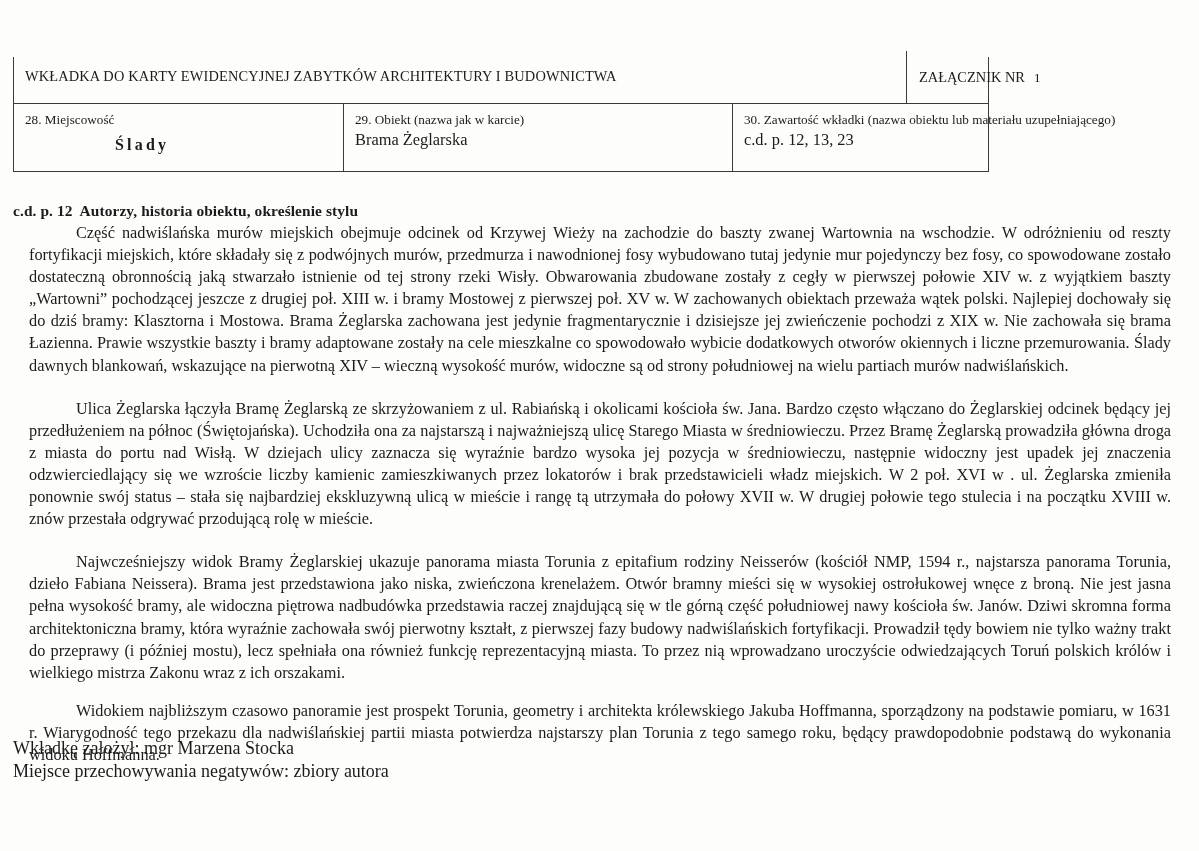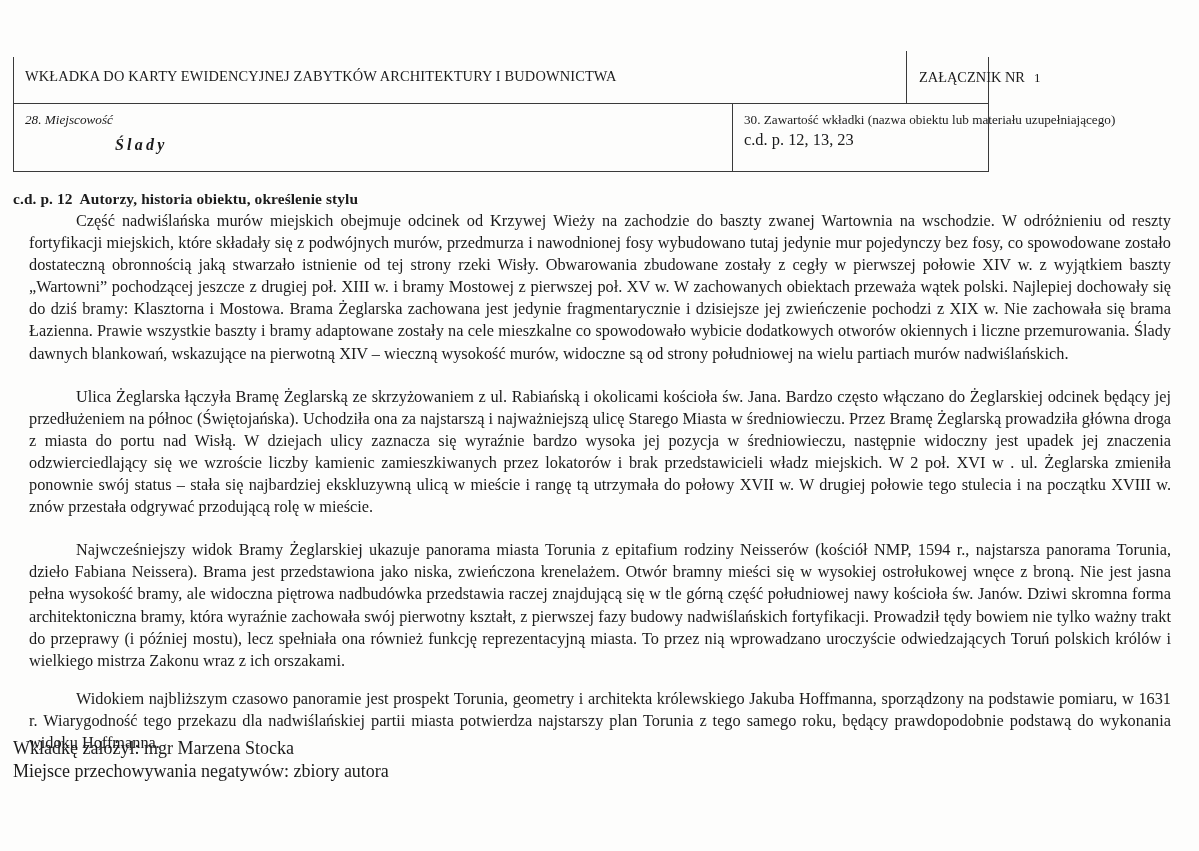--- a/index.html
+++ b/index.html
@@ -79,21 +79,21 @@
     top: 47px;
     width: 100%;
     height: 67px;
   }
   .cell {
     position: absolute;
     top: 0;
     height: 100%;
     box-sizing: border-box;
   }
-  .cell-1 { left: 0;     width: 329px; font-style: italic; }
+  .cell-1 { left: 0;     width: 329px; }
   .cell-2 { left: 329px; width: 341px; border-left: 1px solid #3a3a3a; }
   .cell-3 { left: 670px; width: 434px; border-left: 1px solid #3a3a3a; margin-left: 48px; }
 
   .cell-label {
     position: absolute;
     left: 11px;
     top: 8px;
     font-size: 13.2px;
     white-space: nowrap;
   }
@@ -117,21 +117,21 @@
   
   .body-area {
     position: absolute;
     left: 13px;
     top: 190px;
     width: 1174px;
   }
   .section-heading {
     font-size: 15.4px;
     font-weight: bold;
-    margin: 0 0 2px 0;
+    margin: 12px 0 2px 0;
     letter-spacing: 0.1px;
   }
   .section-heading .hd-gap { display: inline-block; width: 7px; }
 
   p.para {
     margin: 16px;
     font-size: 16.3px;
     line-height: 22.1px;
     text-align: justify;
     text-indent: 47px;
@@ -165,20 +165,24 @@
       <div class="annex-box"><span>ZAŁĄCZNIK NR</span><span class="annex-num">1</span></div>
     </div>
 
     <div class="header-row-bottom">
 
       <div class="cell cell-1">
         <div class="cell-label">28. Miejscowość</div>
         <div class="city-value">Ślady</div>
       </div>
 
+      <div class="cell cell-2">
+        <div class="cell-label">29. Obiekt (nazwa jak w karcie)</div>
+        <div class="cell-value">Brama Żeglarska</div>
+      </div>
 
       <div class="cell cell-3">
         <div class="cell-label">30. Zawartość wkładki (nazwa obiektu lub materiału uzupełniającego)</div>
         <div class="cell-value">c.d. p. 12, 13, 23</div>
       </div>
 
     </div>
   </div>
 
   <div class="body-area">

